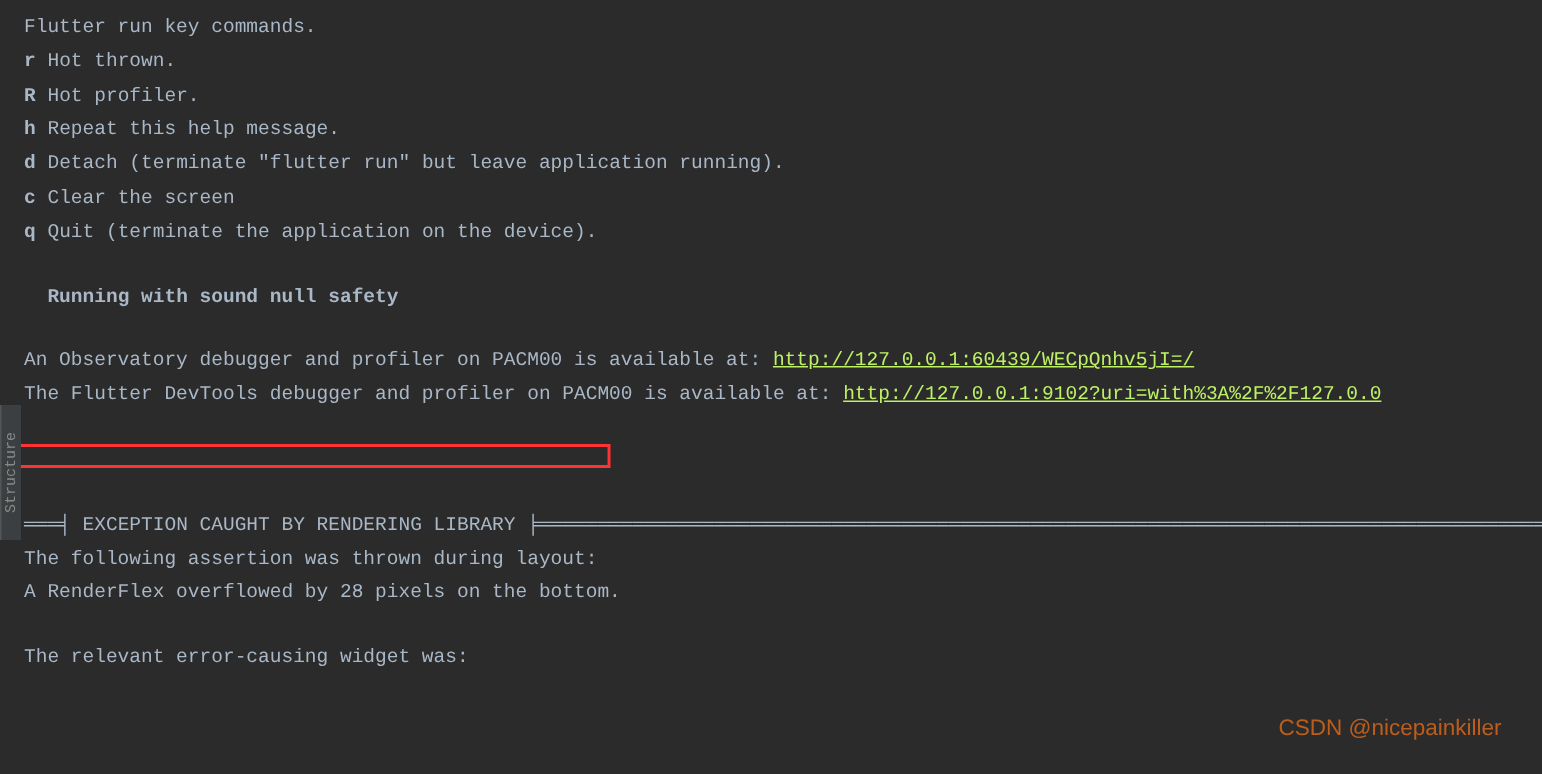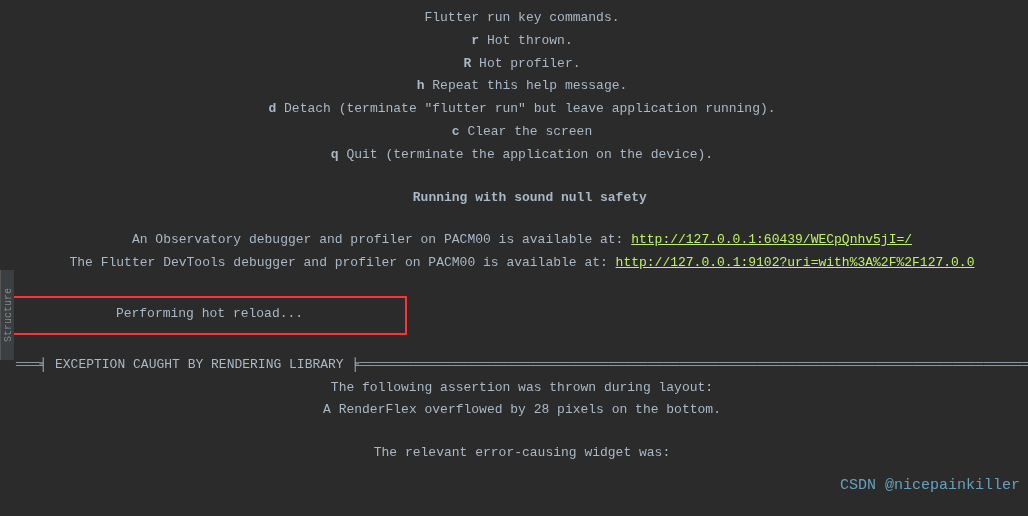--- a/index.html
+++ b/index.html
@@ -15,21 +15,20 @@
       line-height: 1.6;
       width: 1028px;
       height: 516px;
       overflow: hidden;
       padding: 8px 0 0 16px;
       position: relative;
     }
     .line {
       white-space: pre;
       margin-bottom: 2px;
-      text-align: center;
     }
     .cmd-key {
       color: #a9b7c6;
       font-weight: bold;
     }
     .bold {
       font-weight: bold;
     }
     .empty-line {
       height: 20px;
@@ -42,24 +41,24 @@
     .highlight-box {
       border: 2px solid #ff3333;
       padding: 6px 4px;
       margin-left: -4px;
       display: inline-block;
       min-width: 395px;
     }
     .watermark {
       position: absolute;
       bottom: 18px;
-      right: 8px;
-      color: #7dd3fc;
+      right: 27px;
+      color: #f97316;
       font-size: 15px;
-      font-family: Liberation Mono, monospace;
+      font-family: Liberation Sans, sans-serif;
       opacity: 0.7;
     }
     .sidebar-tab {
       position: absolute;
       left: 0;
       top: 270px;
       width: 14px;
       height: 90px;
       writing-mode: vertical-rl;
       transform: rotate(180deg);
@@ -91,21 +90,20 @@
 <div class="line bold">  <span>Running with sound null safety</span></div>
 
 <div class="empty-line"></div>
 
 <div class="line"><span>An Observatory debugger and profiler on PACM00 is available at: </span><span class="link">http://127.0.0.1:60439/WECpQnhv5jI=/</span></div>
 <div class="line"><span>The Flutter DevTools debugger and profiler on PACM00 is available at: </span><span class="link">http://127.0.0.1:9102?uri=with%3A%2F%2F127.0.0</span></div>
 
 <div class="empty-line"></div>
 
 <div class="highlight-box">
-<div class="line">Performing hot reload...</div>
 </div>
 
 <div class="empty-line"></div>
 
 <div class="line"><span>═══╡ </span><span>EXCEPTION CAUGHT BY RENDERING LIBRARY</span><span> ╞═══════════════════════════════════════════════════════════════════════════════════════════</span></div>
 <div class="line">The following assertion was thrown during layout:</div>
 <div class="line">A RenderFlex overflowed by 28 pixels on the bottom.</div>
 
 <div class="empty-line"></div>
 

